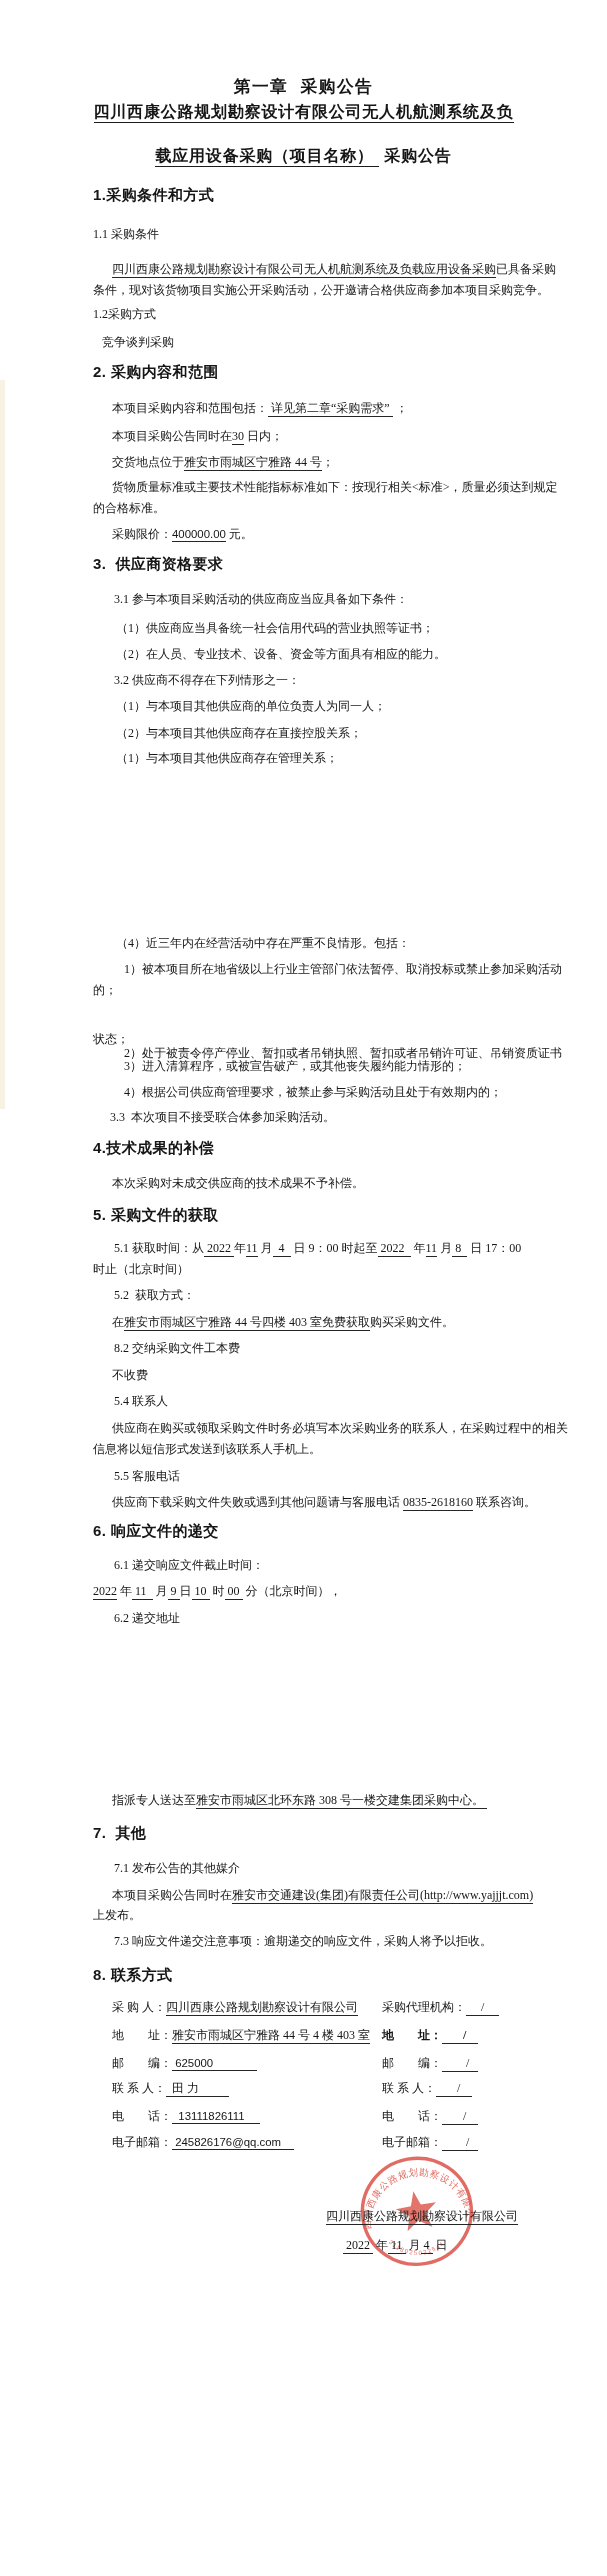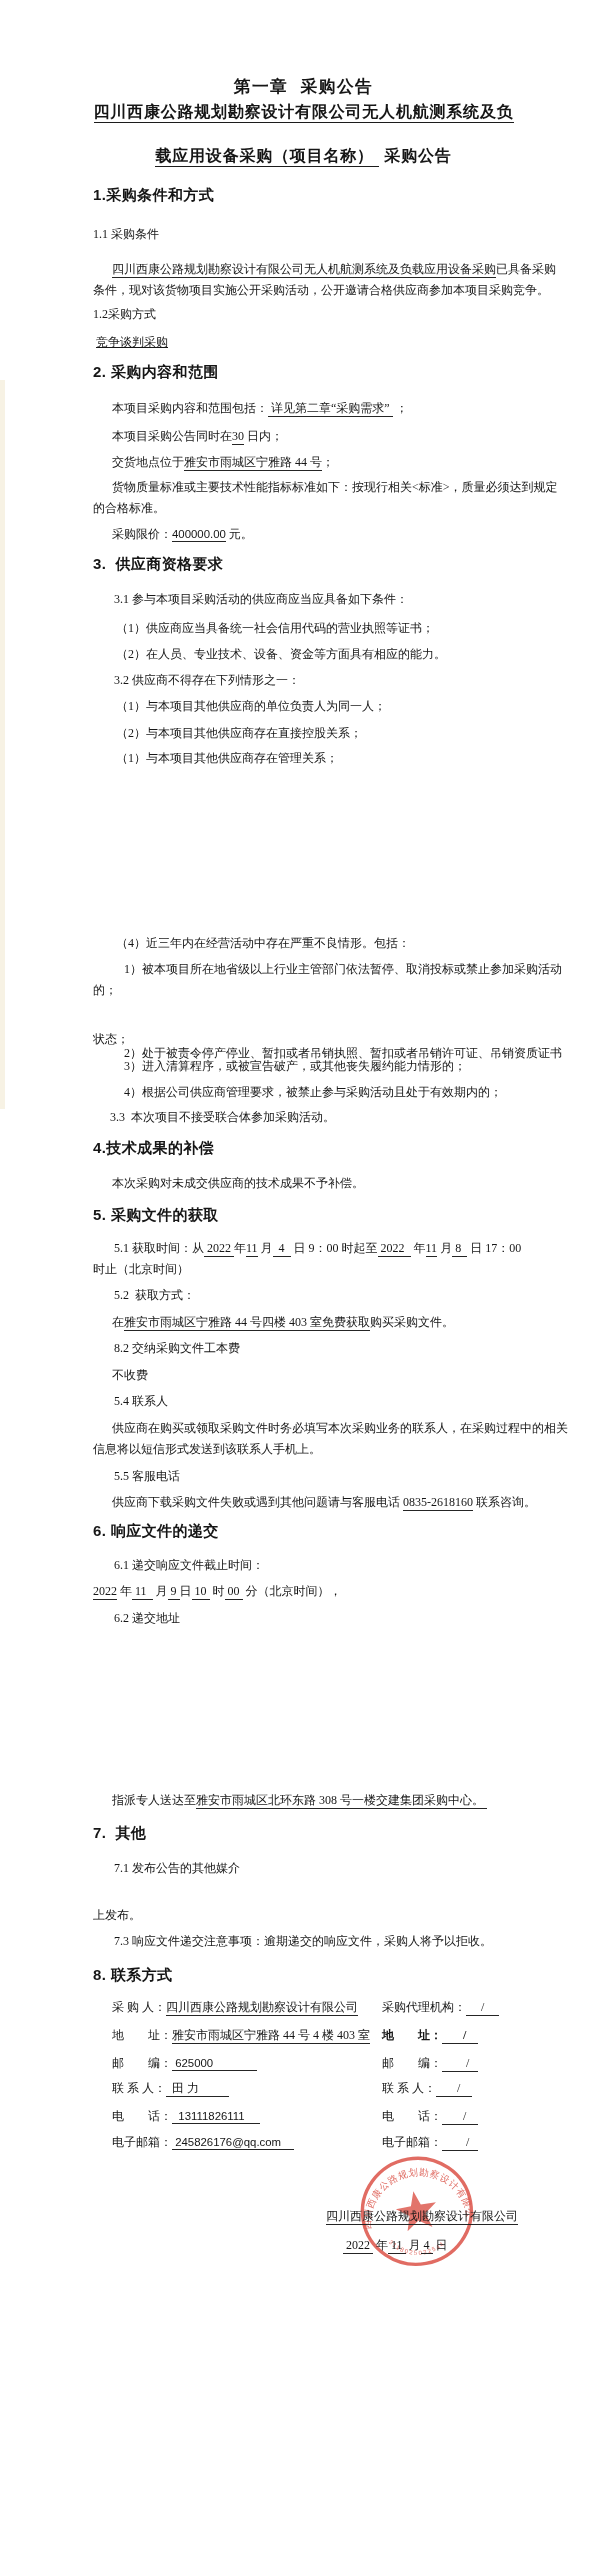--- a/index.html
+++ b/index.html
@@ -28,21 +28,21 @@
 
   <div class="ln chap" style="top:78px;"><span>第一章  采购公告</span></div>
   <div class="ln btitle" style="top:103px;"><span class="u">四川西康公路规划勘察设计有限公司无人机航测系统及负</span></div>
   <div class="ln btitle" style="top:140px;margin-top:7px;"><span class="u">载应用设备采购（项目名称）&nbsp;</span><span> 采购公告</span></div>
 
   <div class="ln h2" style="top:186px;left:93px;"><span>1.采购条件和方式</span></div>
   <div class="ln" style="top:225px;left:93px;"><span>1.1 采购条件</span></div>
   <div class="ln" style="top:281px;left:93px;"><span>条件，现对该货物项目实施公开采购活动，公开邀请合格供应商参加本项目采购竞争。</span></div>
   <div class="ln" style="top:260px;left:112px;"><span class="u">四川西康公路规划勘察设计有限公司无人机航测系统及负载应用设备采购</span><span>已具备采购</span></div>
   <div class="ln" style="top:305px;left:93px;"><span>1.2采购方式</span></div>
-  <div class="ln" style="top:333px;left:96px;text-decoration:underline;"><span>竞争谈判采购</span></div>
+  <div class="ln" style="top:333px;left:102px;"><span>竞争谈判采购</span></div>
 
   <div class="ln h2" style="top:363px;left:93px;"><span>2. 采购内容和范围</span></div>
   <div class="ln" style="top:399px;left:112px;text-align:right;"><span>本项目采购内容和范围包括：</span><span class="u">&nbsp;详见第二章“采购需求”&nbsp;</span><span> ；</span></div>
   <div class="ln" style="top:427px;left:112px;"><span>本项目采购公告同时在</span><span class="u">30</span><span> 日内；</span></div>
   <div class="ln" style="top:453px;left:112px;"><span>交货地点位于</span><span class="u">雅安市雨城区宁雅路 44 号</span><span>；</span></div>
   <div class="ln" style="top:478px;left:112px;"><span>货物质量标准或主要技术性能指标标准如下：按现行相关&lt;标准&gt;，质量必须达到规定</span></div>
   <div class="ln" style="top:499px;left:93px;"><span>的合格标准。</span></div>
   <div class="ln" style="top:525px;left:112px;"><span>采购限价：</span><span class="u sf">400000.00</span><span>&nbsp;元。</span></div>
 
   <div class="ln h2" style="top:555px;left:93px;"><span>3.  供应商资格要求</span></div>
@@ -79,20 +79,21 @@
   <div class="ln" style="top:1493px;left:112px;"><span>供应商下载采购文件失败或遇到其他问题请与客服电话 </span><span class="u">0835-2618160</span><span> 联系咨询。</span></div>
 
   <div class="ln h2" style="top:1522px;left:93px;"><span>6. 响应文件的递交</span></div>
   <div class="ln" style="top:1556px;left:114px;"><span>6.1 递交响应文件截止时间：</span></div>
   <div class="ln" style="top:1582px;left:93px;"><span class="u">2022</span><span> 年</span><span class="u">&nbsp;11&nbsp;&nbsp;</span><span> 月</span><span class="u">&nbsp;9&nbsp;</span><span>日</span><span class="u">&nbsp;10&nbsp;</span><span> 时</span><span class="u">&nbsp;00&nbsp;</span><span> 分（北京时间），</span></div>
   <div class="ln" style="top:1609px;left:114px;"><span>6.2 递交地址</span></div>
   <div class="ln" style="top:1791px;left:112px;"><span>指派专人送达至</span><span class="u">雅安市雨城区北环东路 308 号一楼交建集团采购中心。&nbsp;</span></div>
 
   <div class="ln h2" style="top:1824px;left:93px;"><span>7.  其他</span></div>
   <div class="ln" style="top:1859px;left:114px;"><span>7.1 发布公告的其他媒介</span></div>
+  <div class="ln" style="top:1886px;left:112px;"><span>本项目采购公告同时在</span><span class="u">雅安市交通建设(集团)有限责任公司(http://www.yajjjt.com)</span></div>
   <div class="ln" style="top:1906px;left:93px;"><span>上发布。</span></div>
   <div class="ln" style="top:1932px;left:114px;"><span>7.3 响应文件递交注意事项：逾期递交的响应文件，采购人将予以拒收。</span></div>
 
   <div class="ln h2" style="top:1966px;left:93px;"><span>8. 联系方式</span></div>
 
   <div class="ln" style="top:1998px;left:112px;"><span>采 购 人：</span><span class="u">四川西康公路规划勘察设计有限公司</span></div>
   <div class="ln" style="top:1998px;left:382px;"><span>采购代理机构：</span><span class="u">&nbsp;&nbsp;&nbsp;&nbsp;&nbsp;/&nbsp;&nbsp;&nbsp;&nbsp;&nbsp;</span></div>
   <div class="ln" style="top:2026px;left:112px;"><span>地　　址：</span><span class="u">雅安市雨城区宁雅路 44 号 4 楼 403 室</span></div>
   <div class="ln" style="top:2026px;left:382px;font-weight:bold;"><span>地　　址：</span><span class="u">&nbsp;&nbsp;&nbsp;&nbsp;&nbsp;&nbsp;&nbsp;/&nbsp;&nbsp;&nbsp;&nbsp;</span></div>
   <div class="ln" style="top:2054px;left:112px;"><span>邮　　编：</span><span class="u sf">&nbsp;625000&nbsp;&nbsp;&nbsp;&nbsp;&nbsp;&nbsp;&nbsp;&nbsp;&nbsp;&nbsp;&nbsp;&nbsp;&nbsp;&nbsp;</span></div>

